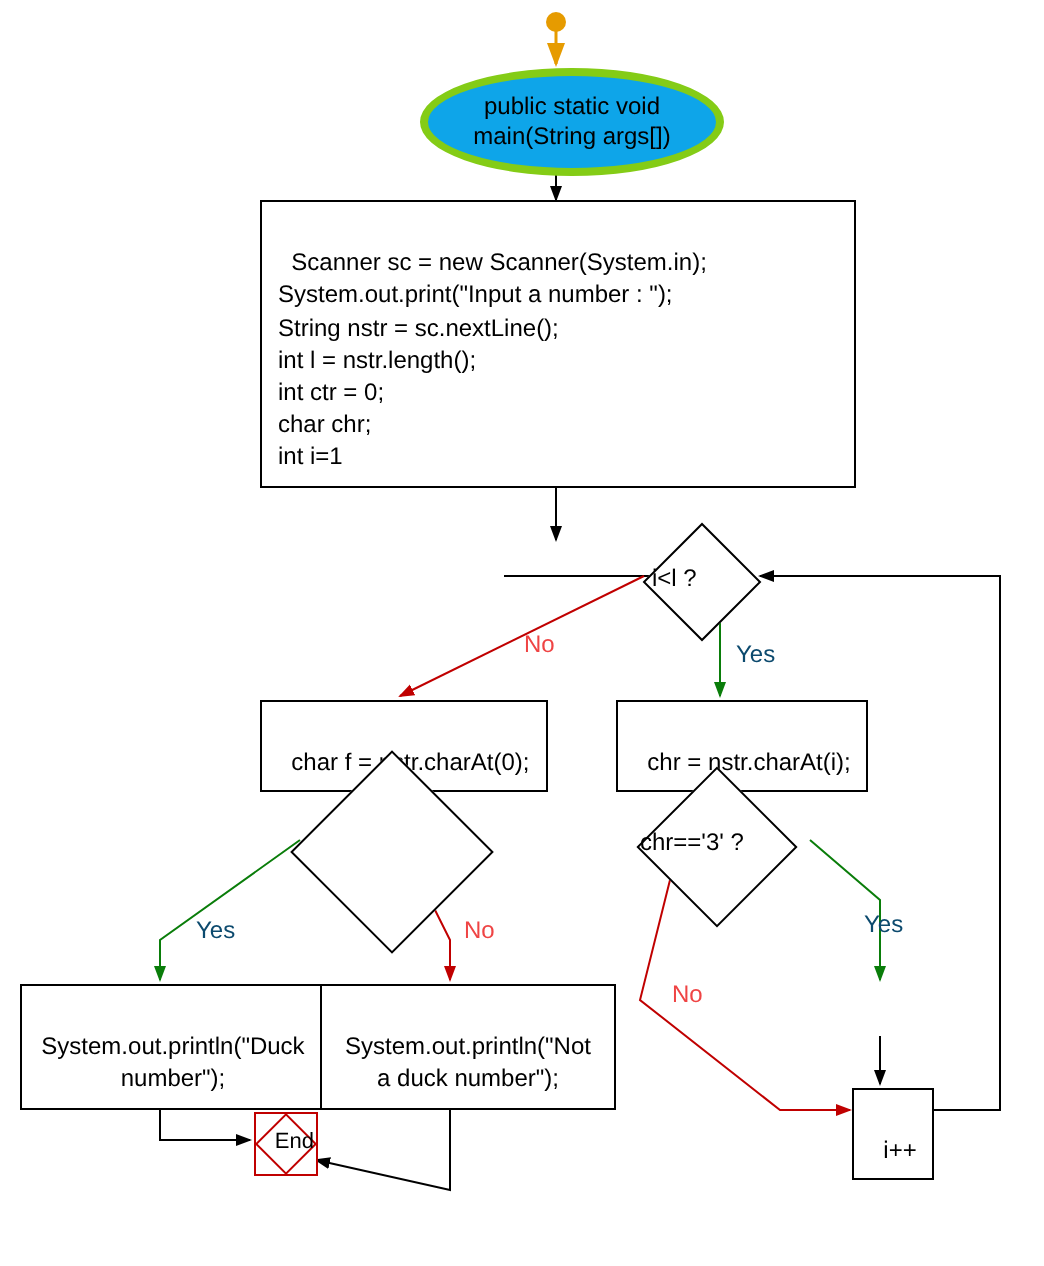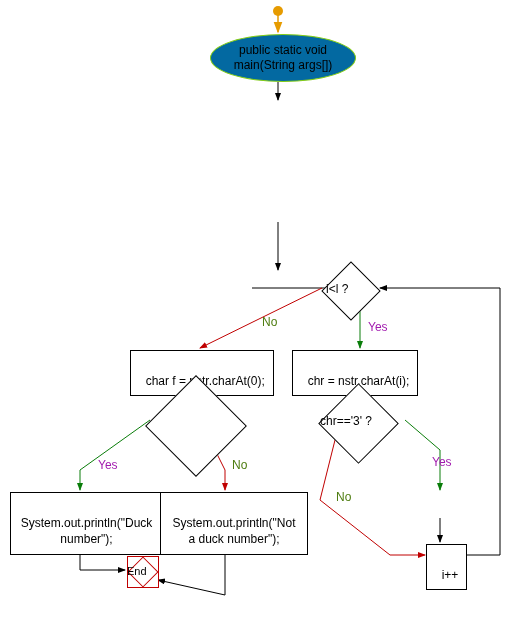--- a/index.html
+++ b/index.html
@@ -1,26 +1,26 @@
 <!DOCTYPE html>
 <html><head>
 <meta charset="utf-8">
 <style>
 html,body{margin:0;padding:0;width:522px;height:633px;background:#fff;font-family:Arial,sans-serif;font-size:12px;color:#000}
 .canvas{position:relative;width:522px;height:633px}
 .box{position:absolute;border:1px solid #000;background:#fff;padding:6px 8px;line-height:1.35;white-space:pre}
-.ellipse{position:absolute;border:1px solid #84cc16;border-radius:50%;background:#0369a1;display:flex;align-items:center;justify-content:center;text-align:center;line-height:1.25;padding:0 4px}
+.ellipse{position:absolute;border:4px solid #84cc16;border-radius:50%;background:#0ea5e9;display:flex;align-items:center;justify-content:center;text-align:center;line-height:1.25;padding:0 4px}
 .diamond{position:absolute;transform:rotate(45deg);border:1px solid #000;background:#fff}
 .diamond-label{position:absolute;pointer-events:none}
 .edge-label{position:absolute;font-size:12px}
-.edge-label.yes{color:#a21caf}
-.edge-label.no{color:#4d7c0f}
+.edge-label.yes{color:#0c4a6e}
+.edge-label.no{color:#ef4444}
 .end-outer{position:absolute;width:30px;height:30px;border:1px solid #c00000;background:#fff}
 .end-inner{position:absolute;width:20px;height:20px;border:1px solid #c00000;left:4px;top:4px;transform:rotate(45deg)}
-.end-label{position:absolute;width:30px;text-align:left;font-size:11px;pointer-events:none}
+.end-label{position:absolute;width:30px;text-align:right;font-size:11px;pointer-events:none}
 svg{position:absolute;left:0;top:0;pointer-events:none}
 </style>
 </head>
 <body>
 
 <div class="canvas">
 
 <svg width="522" height="633">
 <defs>
 <marker id="arr" markerWidth="8" markerHeight="8" refX="7" refY="3" orient="auto">
@@ -69,25 +69,34 @@
 <polyline points="225,530 225,595 158,580" fill="none" stroke="#000" marker-end="url(#arr)"></polyline>
 </svg>
 
 <div style="position:absolute;left:273px;top:6px;width:10px;height:10px;border-radius:50%;background:#e69b00"></div>
 
 <div class="ellipse" style="left:210px;top:34px;width:136px;height:46px">
   <span>public static void
 main(String args[])</span>
 </div>
 
+<div class="box" style="left:130px;top:100px;width:280px">
+  <span>Scanner sc = new Scanner(System.in);
+System.out.print("Input a number : ");
+String nstr = sc.nextLine();
+int l = nstr.length();
+int ctr = 0;
+char chr;
+int i=1</span>
+</div>
 
 <div class="diamond" style="left:330px;top:270px;width:40px;height:40px"></div>
 <div class="diamond-label" style="left:326px;top:282px;width:48px">i&lt;l ?</div>
 
-<div class="box" style="left:292px;top:350px">
+<div class="box" style="left:308px;top:350px">
   <span>chr = nstr.charAt(i);</span>
 </div>
 
 <div class="box" style="left:130px;top:350px">
   <span>char f = nstr.charAt(0);</span>
 </div>
 
 <div class="diamond" style="left:330px;top:395px;width:55px;height:55px"></div>
 <div class="diamond-label" style="left:320px;top:414px;width:80px">chr=='3' ?</div>
 

